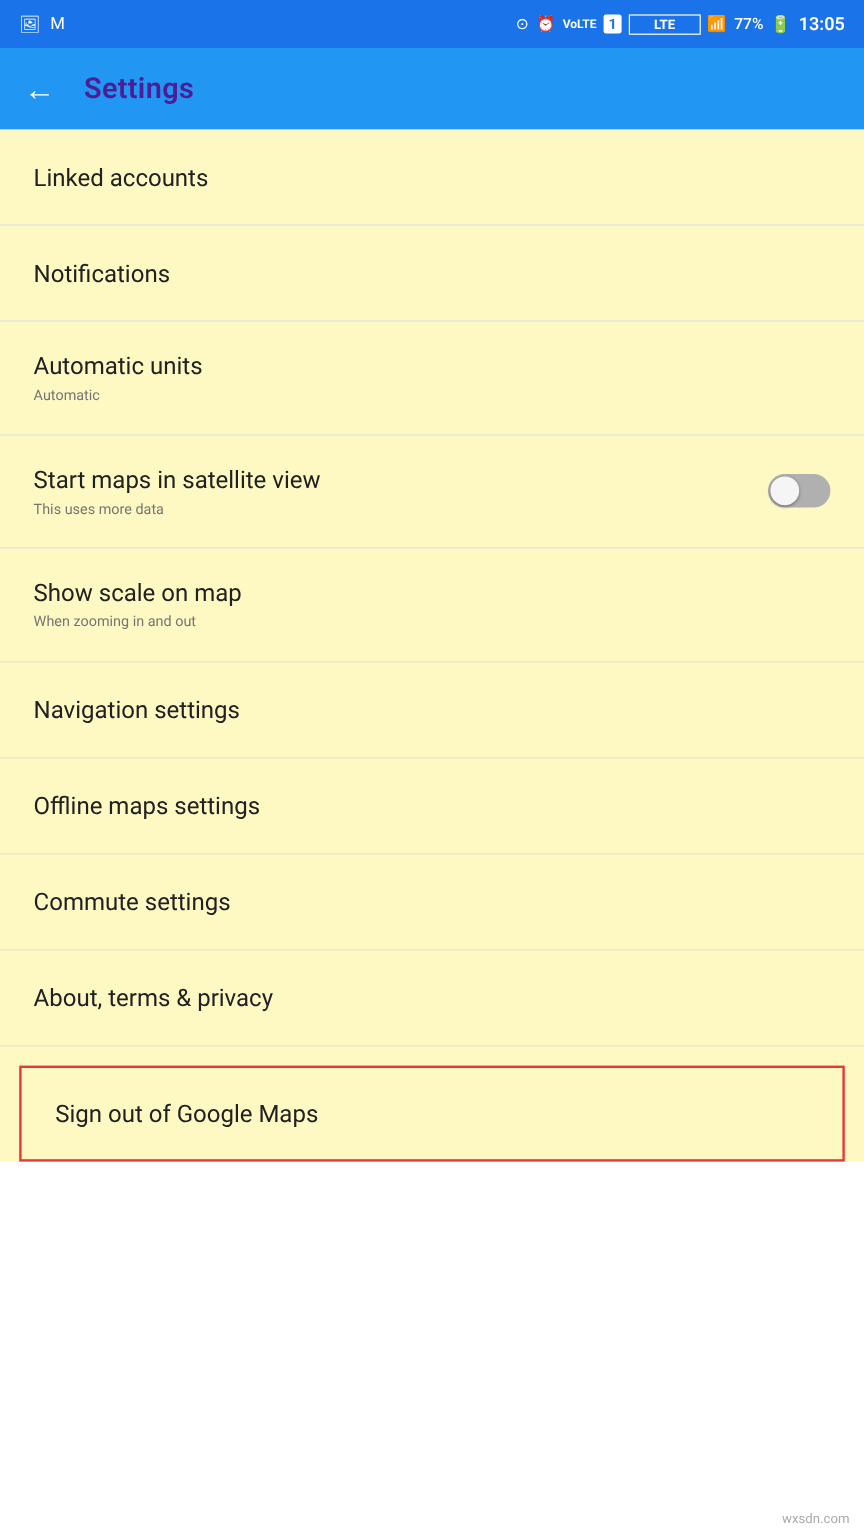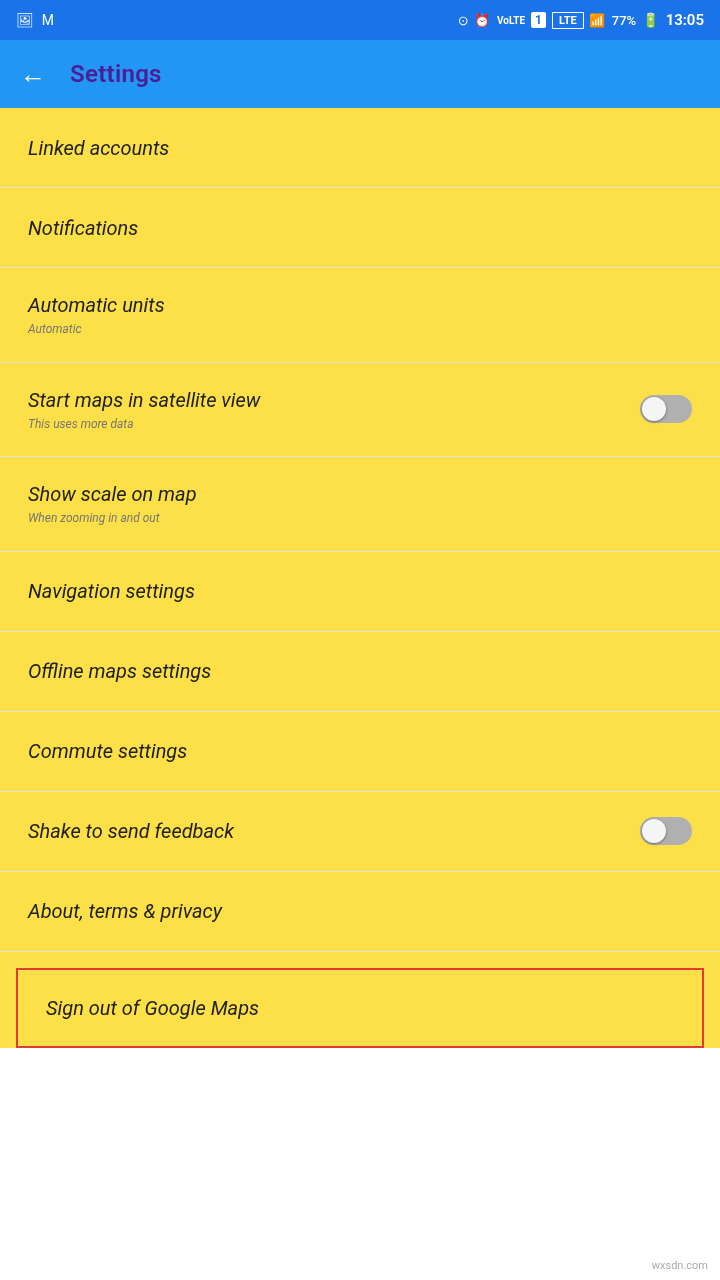--- a/index.html
+++ b/index.html
@@ -67,22 +67,21 @@
 
     .app-bar-title {
       color: #4c1d95;
       font-size: 24px;
       font-weight: 600;
       letter-spacing: 0.3px;
     }
 
     
     .settings-list {
-      background: #fde047;
-      font-style: italic;
+      background: #fef9c3;
     }
 
     .settings-item {
       padding: 24px 28px;
       border-bottom: 1px solid #e0e0e0;
       display: flex;
       align-items: center;
       justify-content: space-between;
       cursor: pointer;
       min-height: 80px;
@@ -156,21 +155,21 @@
 <div class="status-bar">
   <div class="status-bar-left">
     <span class="status-icon">🖼</span>
     <span class="status-icon">M</span>
   </div>
   <div class="status-bar-right">
     <span style="font-size:13px;">⊙</span>
     <span style="font-size:13px;">⏰</span>
     <span style="font-size:10px; font-weight:bold;">VoLTE</span>
     <span style="font-size:12px; background:#fff; color:#1a73e8; padding:1px 4px; border-radius:2px; font-weight:bold;">1</span>
-    <span style="font-size:11px; font-weight:bold; border:1px solid #fff; padding:1px 6px;">LTE</span>
+    <span style="font-size:11px; font-weight:bold; border:1px solid #fff; padding:1px 20px;">LTE</span>
     <span style="font-size:13px;">📶</span>
     <span>77%</span>
     <span style="font-size:14px;">🔋</span>
     <span style="font-size:15px; font-weight:600;">13:05</span>
   </div>
 </div>
 
 <div class="app-bar">
   <div class="back-button">←</div>
   <span class="app-bar-title">Settings</span>
@@ -216,26 +215,20 @@
         <div class="settings-item-title">Offline maps settings</div>
       </div>
     </div>
     <div class="settings-item">
       <div class="settings-item-content">
         <div class="settings-item-title">Commute settings</div>
       </div>
     </div>
     <div class="settings-item">
       <div class="settings-item-content">
-        <div class="settings-item-title">Shake to send feedback</div>
-      </div>
-      <div class="toggle-switch off"></div>
-    </div>
-    <div class="settings-item">
-      <div class="settings-item-content">
         <div class="settings-item-title">About, terms &amp; privacy</div>
       </div>
     </div>
     <div class="settings-item sign-out">
       <div class="settings-item-content">
         <div class="settings-item-title">Sign out of Google Maps</div>
       </div>
     </div>
   </div>
 

